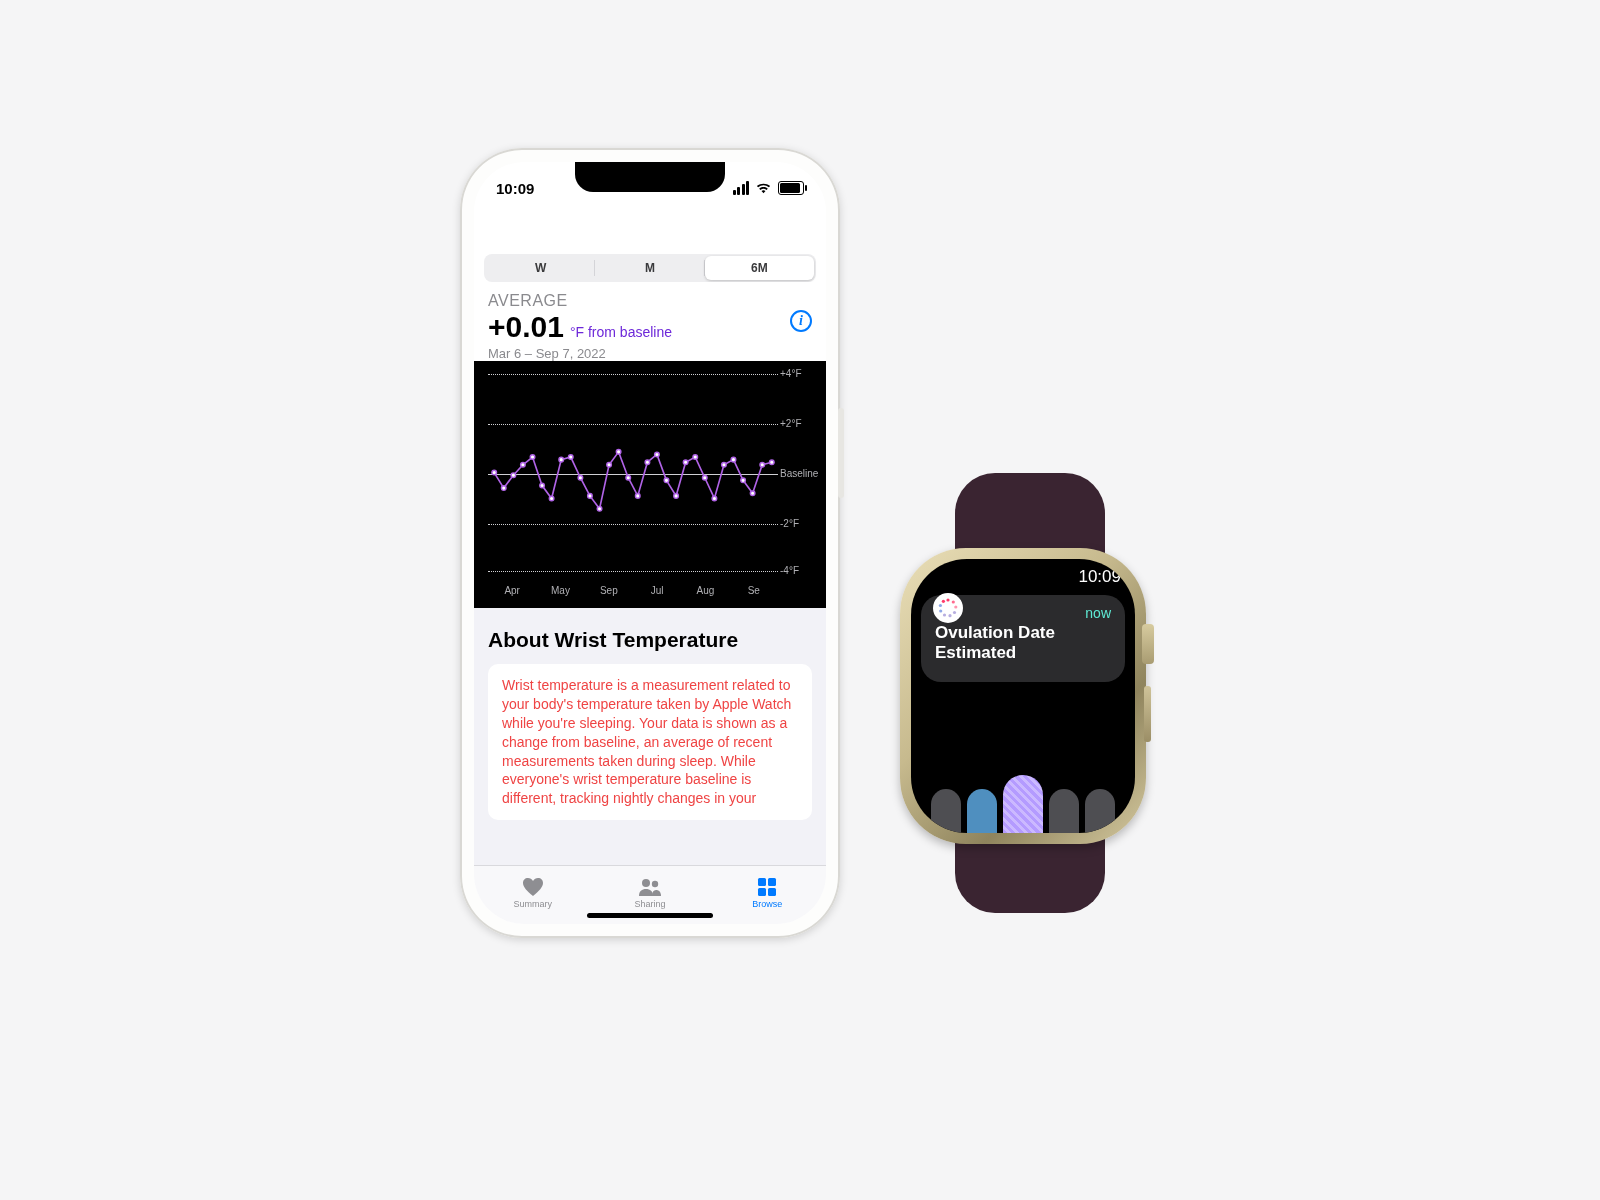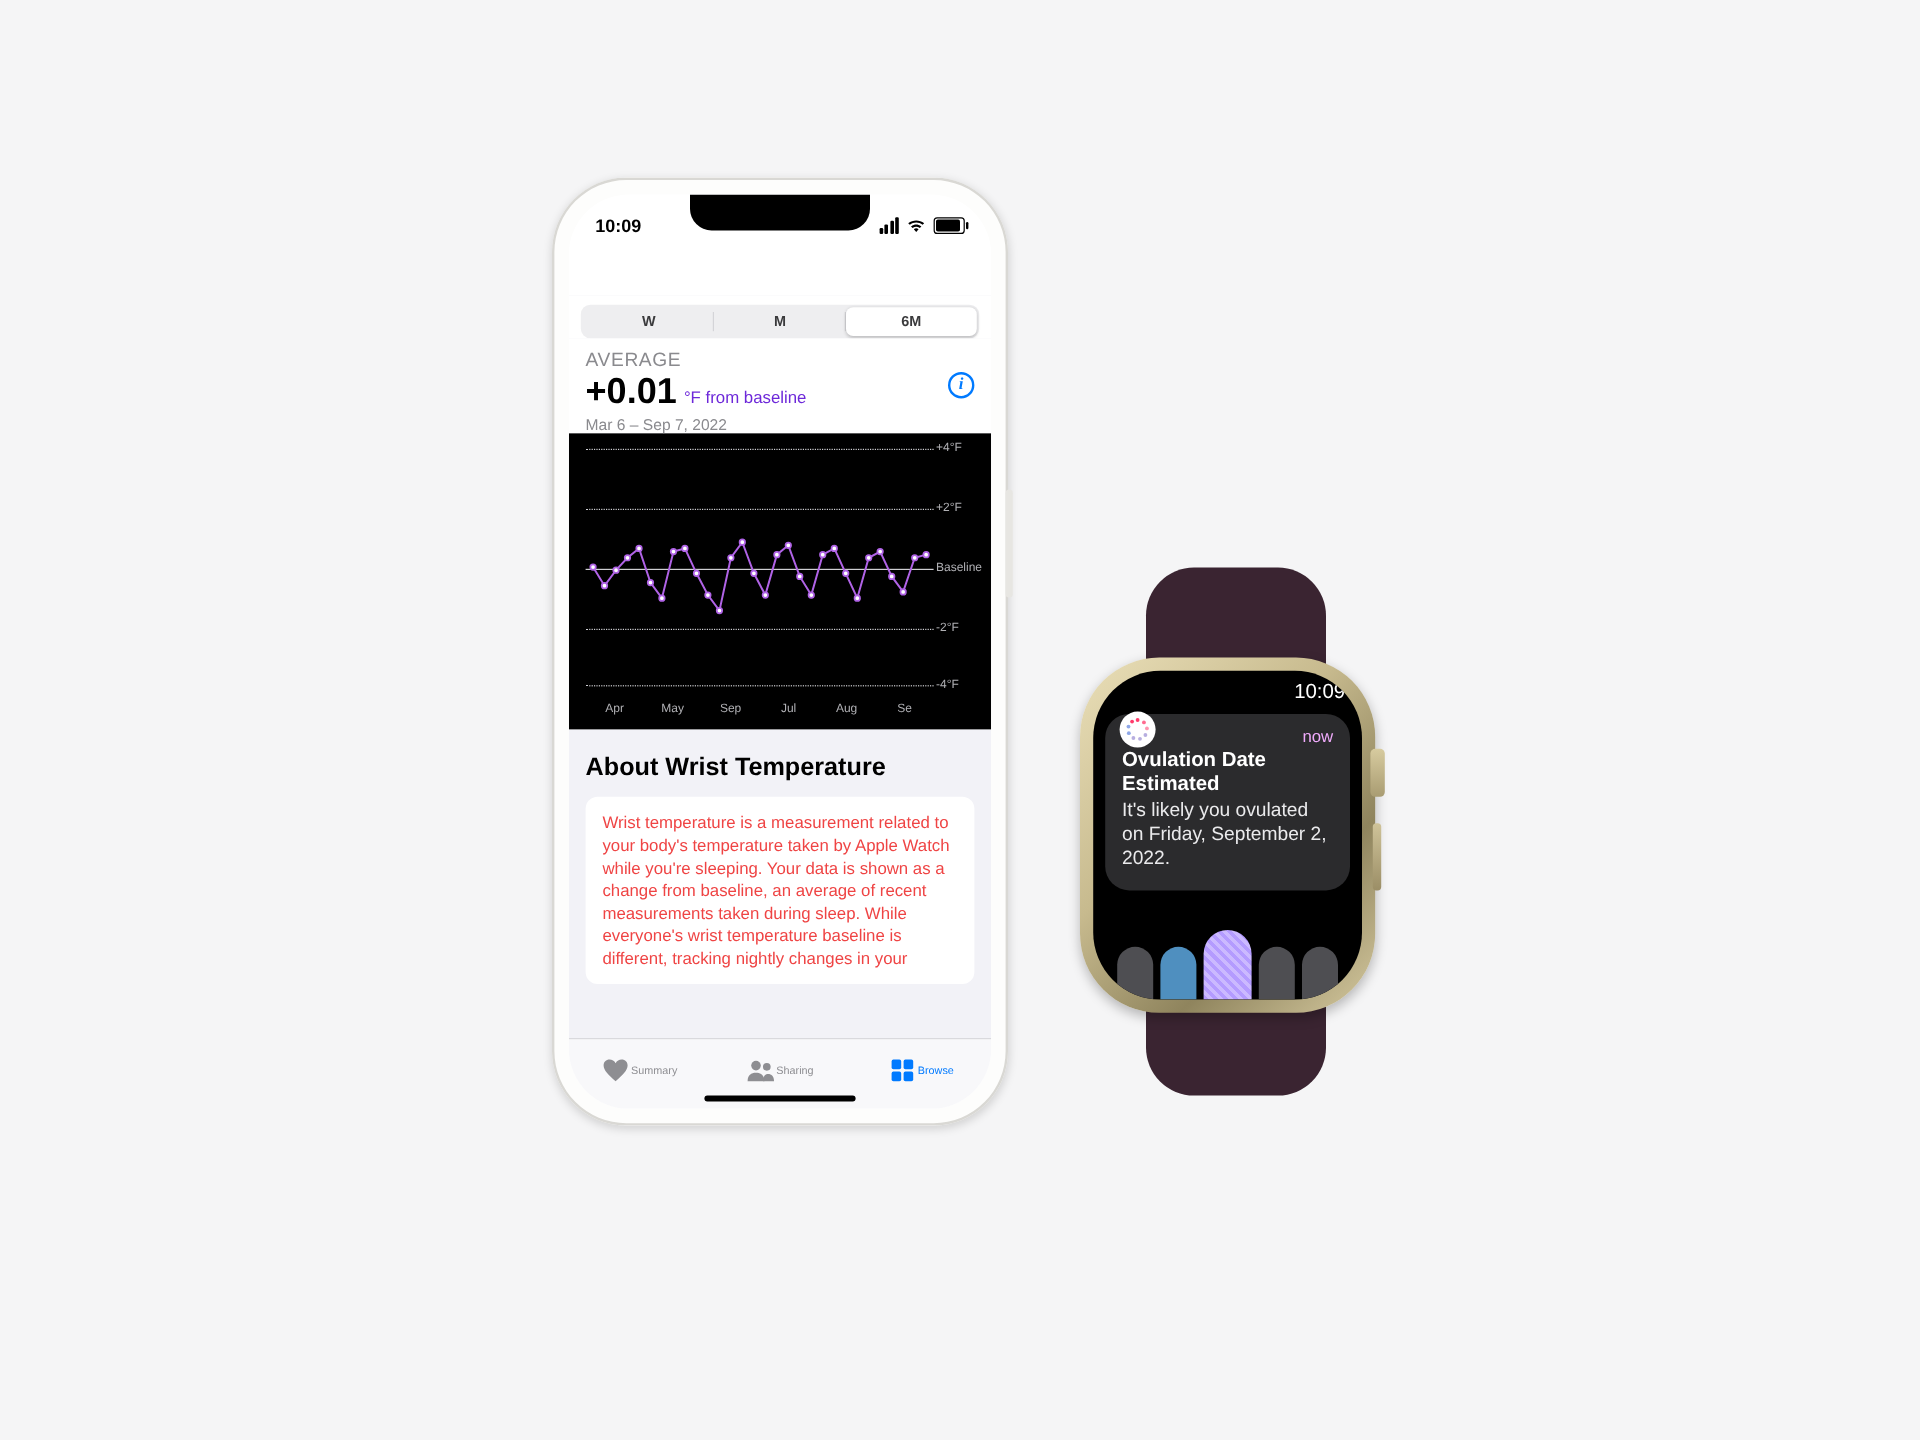--- a/index.html
+++ b/index.html
@@ -319,21 +319,21 @@
     right: 0;
     height: 58px;
     background: #f8f8fa;
     border-top: 1px solid #d9d9dd;
     display: flex;
     z-index: 15;
   }
   .tab-bar > div {
     flex: 1;
     display: flex;
-    flex-direction: row;
+    flex-direction: column;
     align-items: center;
     justify-content: center;
     gap: 1px;
     font-size: 9px;
     color: #8e8e92;
     padding-bottom: 6px;
   }
   .tab-bar > div.active { color: #007aff; }
   .tab-bar svg { width: 24px; height: 22px; }
   .home-ind {
@@ -432,21 +432,21 @@
     height: 30px;
     border-radius: 50%;
     background: #fff;
     display: flex;
     align-items: center;
     justify-content: center;
   }
   .notif .now {
     text-align: right;
     font-size: 14px;
-    color: #f0abfc;
+    color: #5eead4;
     margin-bottom: 2px;
   }
   .notif .title {
     font-size: 17px;
     font-weight: 600;
     line-height: 1.15;
     margin-bottom: 4px;
   }
   .notif .body {
     font-size: 16px;
@@ -642,21 +642,20 @@
                 <circle cx="2" cy="7.7" r="1.6" fill="#b7aee0"></circle>
                 <circle cx="-3.5" cy="7" r="1.6" fill="#b7aee0"></circle>
                 <circle cx="-7.3" cy="3" r="1.6" fill="#8fa8e8"></circle>
                 <circle cx="-7.6" cy="-2.5" r="1.6" fill="#8fa8e8"></circle>
                 <circle cx="-4.6" cy="-6.7" r="1.6" fill="#ff3b6b"></circle>
               </g>
             </svg>
           </div>
           <div class="now">now</div>
           <div class="title">Ovulation Date Estimated</div>
-          <div class="body">It's likely you ovulated on Friday, September 2, 2022.</div>
         </div>
         <div class="cycle-dots">
           <div class="pill" style="background:#4e4e52"></div>
           <div class="pill" style="background:#4f8fbf"></div>
           <div class="pill lg" style="background:repeating-linear-gradient(45deg,#b49bff,#b49bff 3px,#cbb9ff 3px,#cbb9ff 6px)"></div>
           <div class="pill" style="background:#4e4e52"></div>
           <div class="pill" style="background:#4e4e52"></div>
         </div>
       </div>
     </div>

